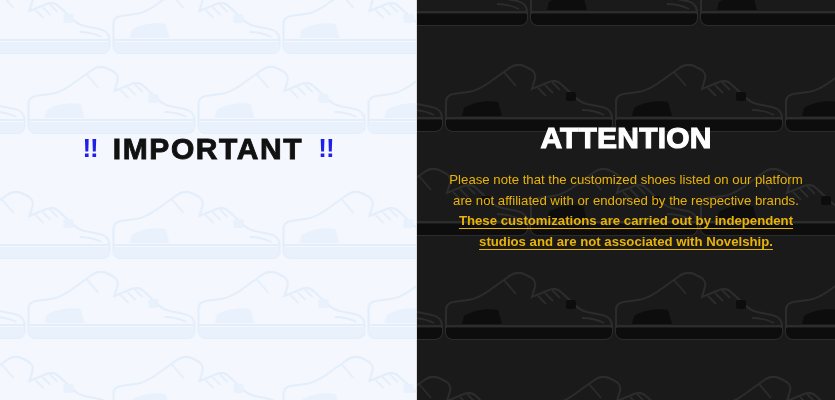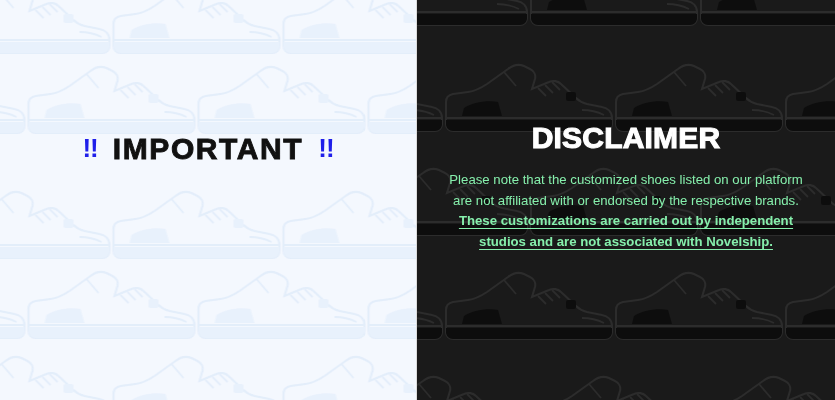--- a/index.html
+++ b/index.html
@@ -124,21 +124,21 @@
     letter-spacing: 0.2px;
     font-family: "Liberation Sans", sans-serif;
     -webkit-text-stroke: 1.1px #ffffff;
   }
   .disclaimer-heading .hl {
     display: block;
   }
 
   .body-copy-inverse {
     margin: 0;
-    color: #86efac;
+    color: #eab308;
     font-size: 13.2px;
     line-height: 1.56;
     font-weight: 400;
     font-family: "Liberation Sans", sans-serif;
   }
   .body-copy-inverse .stress {
     font-weight: 700;
     text-decoration: underline;
     text-underline-offset: 2.5px;
   }
@@ -234,19 +234,19 @@
           <use href="#sneaker-dark" x="365" y="266"></use>
           <use href="#sneaker-dark" x="-60" y="370"></use>
           <use href="#sneaker-dark" x="110" y="370"></use>
           <use href="#sneaker-dark" x="280" y="370"></use>
         </g>
       </svg>
     </div>
 
     <div class="panel-content">
       <h2 class="disclaimer-heading">
-        <span class="hl">DISCLAIMER</span>
+        <span class="hl">ATTENTION</span>
       </h2>
       <p class="body-copy-inverse"><span>Please note that the customized shoes listed on our platform are not affiliated with or endorsed by the respective brands. </span><span class="stress">These customizations are carried out by independent studios and are not associated with Novelship.</span></p>
     </div>
   </section>
 
 </div>
 
 </body></html>

